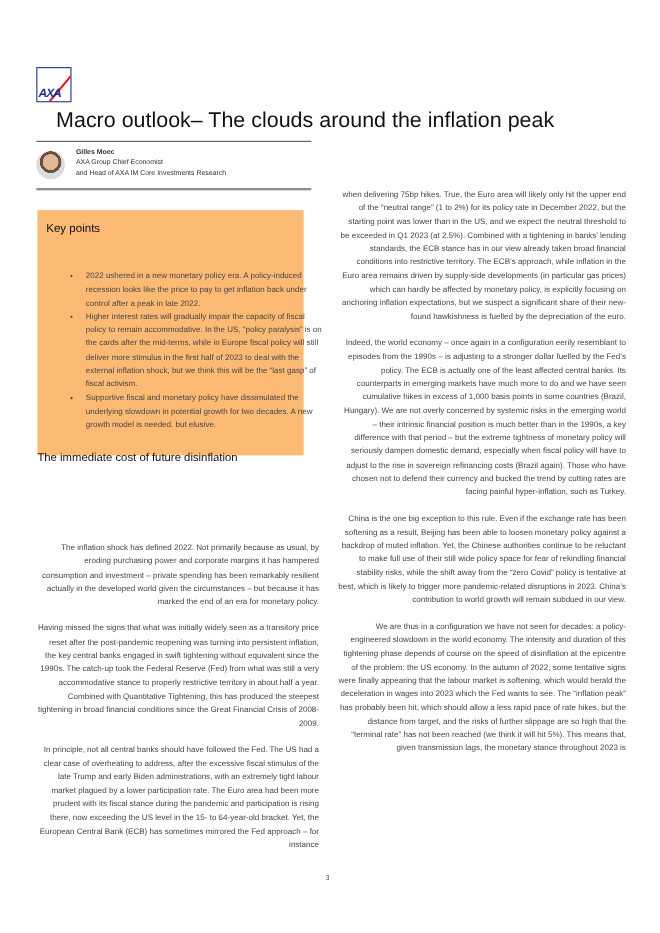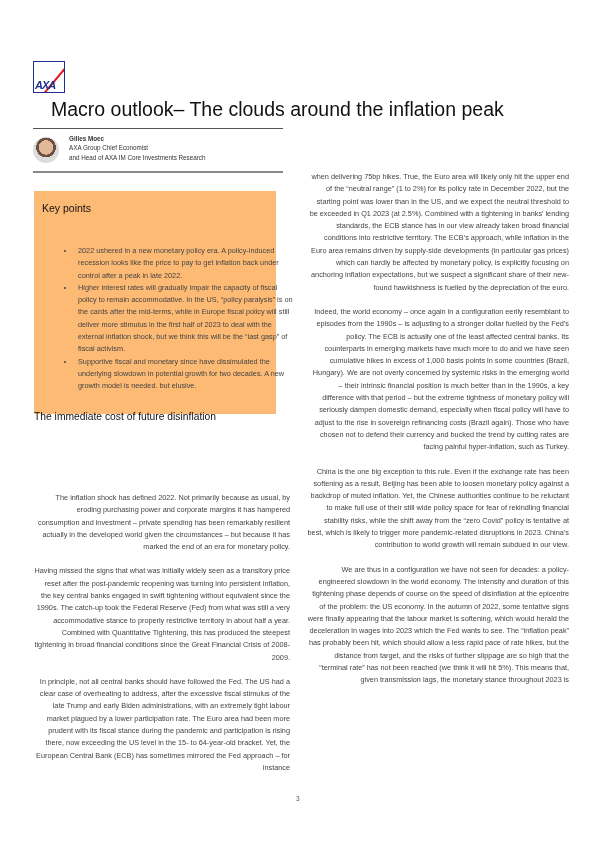--- a/index.html
+++ b/index.html
@@ -49,21 +49,21 @@
     <div>and Head of AXA IM Core Investments Research</div>
   </div>
 </div>
 <div class="rule-bot"></div>
 
 <div class="keybox">
   <h3>Key points</h3>
   <ul>
     <li>2022 ushered in a new monetary policy era. A policy-induced recession looks like the price to pay to get inflation back under control after a peak in late 2022.</li>
     <li>Higher interest rates will gradually impair the capacity of fiscal policy to remain accommodative. In the US, “policy paralysis” is on the cards after the mid-terms, while in Europe fiscal policy will still deliver more stimulus in the first half of 2023 to deal with the external inflation shock, but we think this will be the “last gasp” of fiscal activism.</li>
-    <li>Supportive fiscal and monetary since have dissimulated the underlying slowdown in potential growth for two decades. A new growth model is needed. but elusive.</li>
+    <li>Supportive fiscal and monetary policy have dissimulated the underlying slowdown in potential growth for two decades. A new growth model is needed. but elusive.</li>
   </ul>
 </div>
 
 <div class="h2">The immediate cost of future disinflation</div>
 
 <div class="col left-col">
   <p>The inflation shock has defined 2022. Not primarily because as usual, by eroding purchasing power and corporate margins it has hampered consumption and investment – private spending has been remarkably resilient actually in the developed world given the circumstances – but because it has marked the end of an era for monetary policy.</p>
   <p>Having missed the signs that what was initially widely seen as a transitory price reset after the post-pandemic reopening was turning into persistent inflation, the key central banks engaged in swift tightening without equivalent since the 1990s. The catch-up took the Federal Reserve (Fed) from what was still a very accommodative stance to properly restrictive territory in about half a year. Combined with Quantitative Tightening, this has produced the steepest tightening in broad financial conditions since the Great Financial Crisis of 2008-2009.</p>
   <p>In principle, not all central banks should have followed the Fed. The US had a clear case of overheating to address, after the excessive fiscal stimulus of the late Trump and early Biden administrations, with an extremely tight labour market plagued by a lower participation rate. The Euro area had been more prudent with its fiscal stance during the pandemic and participation is rising there, now exceeding the US level in the 15- to 64-year-old bracket. Yet, the European Central Bank (ECB) has sometimes mirrored the Fed approach – for instance</p>
 </div>

